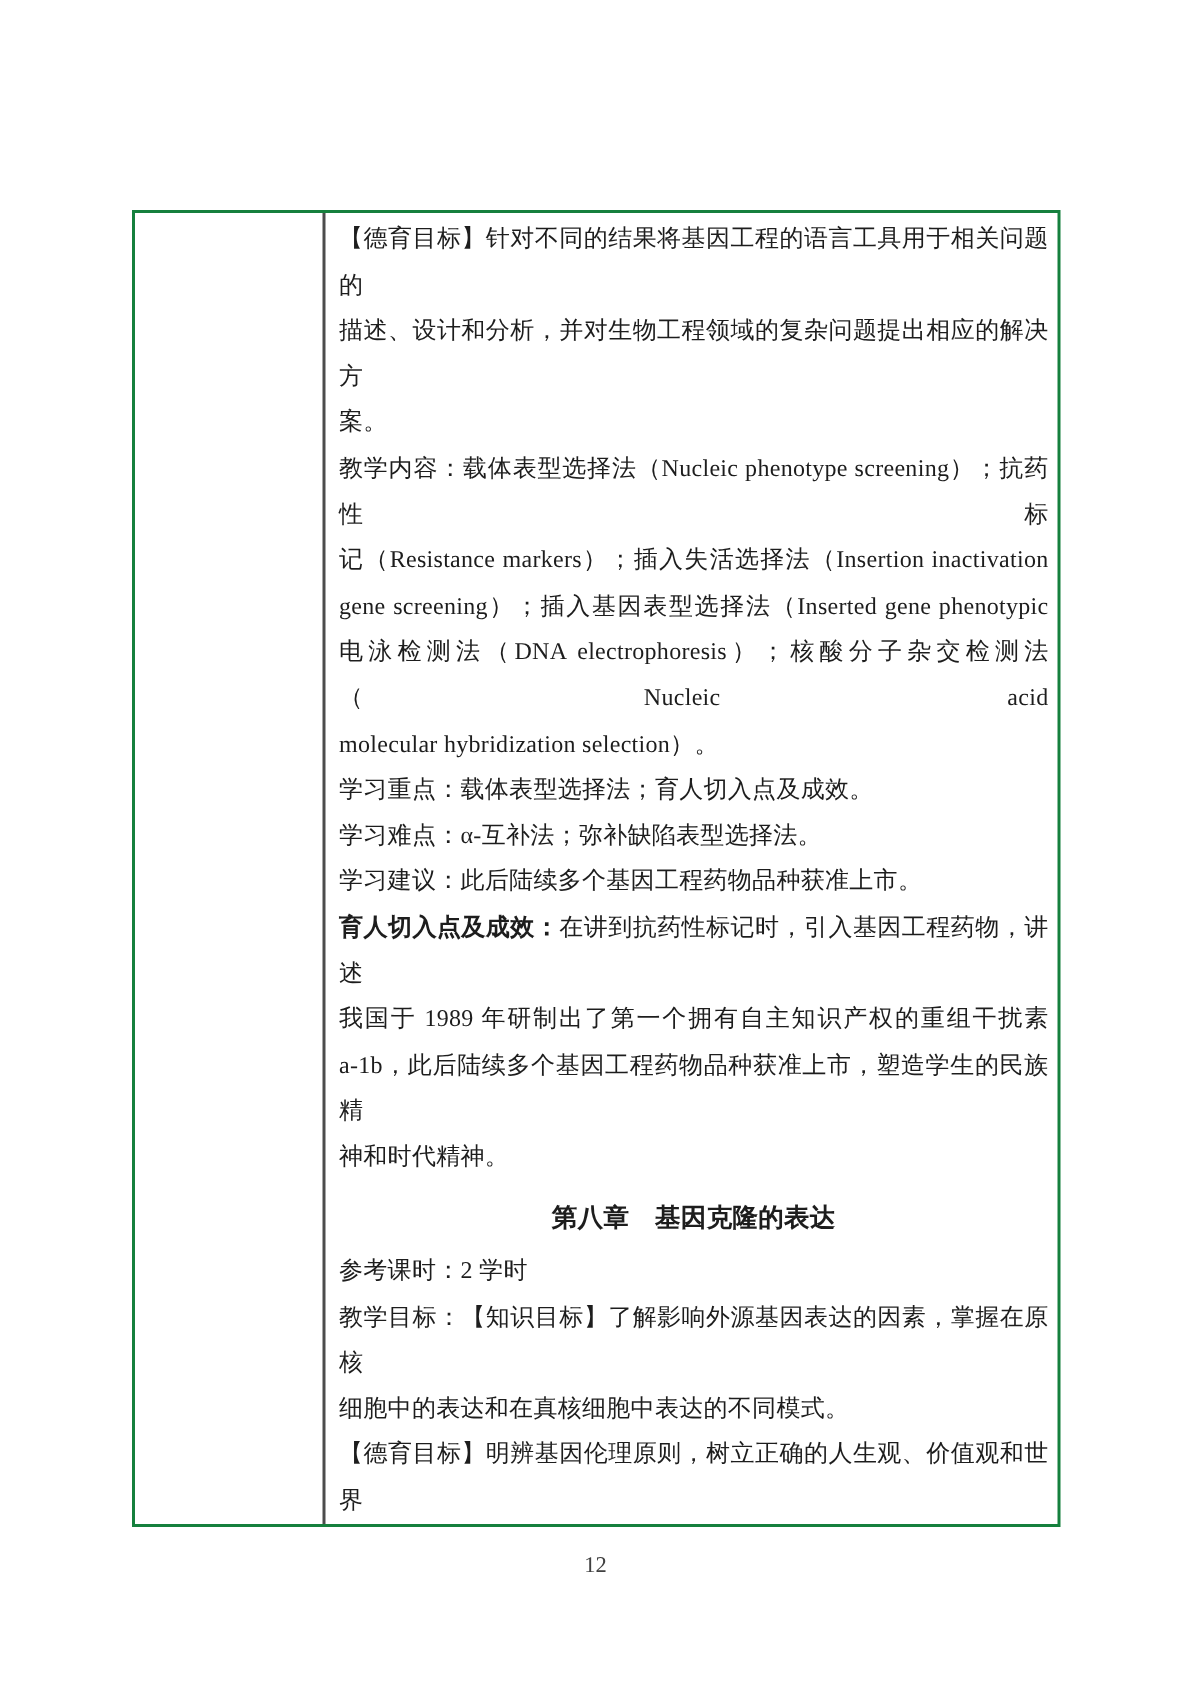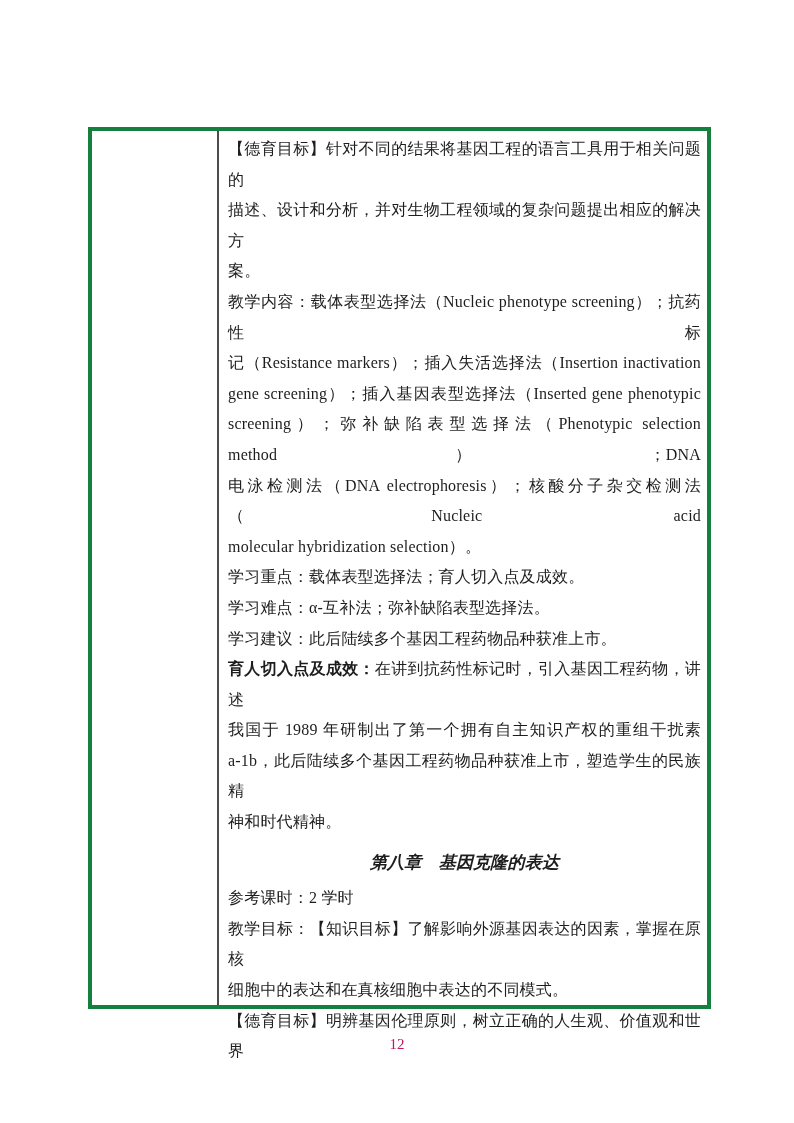--- a/index.html
+++ b/index.html
@@ -11,24 +11,24 @@
     height: 1123px;
     position: relative;
     background: #ffffff;
     font-family: "Liberation Serif", "DejaVu Serif", serif;
     color: #1d1d1d;
     overflow: hidden;
   }
   .doc-table {
     position: absolute;
     left: 88px;
-    top: 127px;
+    top: 140px;
     width: 615px;
     height: 874px;
-    border: 4px solid #15803d;
+    border: 2px solid #15803d;
     display: flex;
     background: #ffffff;
   }
   .cell-left {
     width: 125px;
     flex: 0 0 125px;
     border-right: 2px solid #4c4c4c;
   }
   .cell-right {
     flex: 1;
@@ -46,48 +46,46 @@
     -moz-text-align-last: justify;
   }
   .line.l {
     text-align: left;
   }
   .line.heading {
     text-align: center;
     font-weight: bold;
     font-size: 17px;
     margin: 10px 0 5px 0;
-    font-style: italic;
   }
   .b {
     font-weight: bold;
   }
   .page-footer {
     position: absolute;
     top: 1036px;
     left: 0;
     width: 100%;
     text-align: center;
     font-size: 15px;
-    color: #be185d;
+    color: #404040;
   }
 </style>
 </head>
 <body>
 
 <div class="doc-table">
   <div class="cell-left"></div>
   <div class="cell-right" id="right-cell">
       <div class="line j">【德育目标】针对不同的结果将基因工程的语言工具用于相关问题的</div>
       <div class="line j">描述、设计和分析，并对生物工程领域的复杂问题提出相应的解决方</div>
       <div class="line l">案。</div>
       <div class="line j">教学内容：载体表型选择法（Nucleic phenotype screening）；抗药性标</div>
       <div class="line j">记（Resistance markers）；插入失活选择法（Insertion inactivation</div>
       <div class="line j">gene screening）；插入基因表型选择法（Inserted gene phenotypic</div>
-      <div class="line j">screening）；弥补缺陷表型选择法（Phenotypic selection method）；DNA</div>
       <div class="line j">电泳检测法（DNA electrophoresis）；核酸分子杂交检测法（Nucleic acid</div>
       <div class="line l">molecular hybridization selection）。</div>
       <div class="line l">学习重点：载体表型选择法；育人切入点及成效。</div>
       <div class="line l">学习难点：α-互补法；弥补缺陷表型选择法。</div>
       <div class="line l">学习建议：此后陆续多个基因工程药物品种获准上市。</div>
       <div class="line j"><span class="b">育人切入点及成效：</span>在讲到抗药性标记时，引入基因工程药物，讲述</div>
       <div class="line j">我国于 1989 年研制出了第一个拥有自主知识产权的重组干扰素</div>
       <div class="line j">a-1b，此后陆续多个基因工程药物品种获准上市，塑造学生的民族精</div>
       <div class="line l">神和时代精神。</div>
       <div class="line heading">第八章　基因克隆的表达</div>

